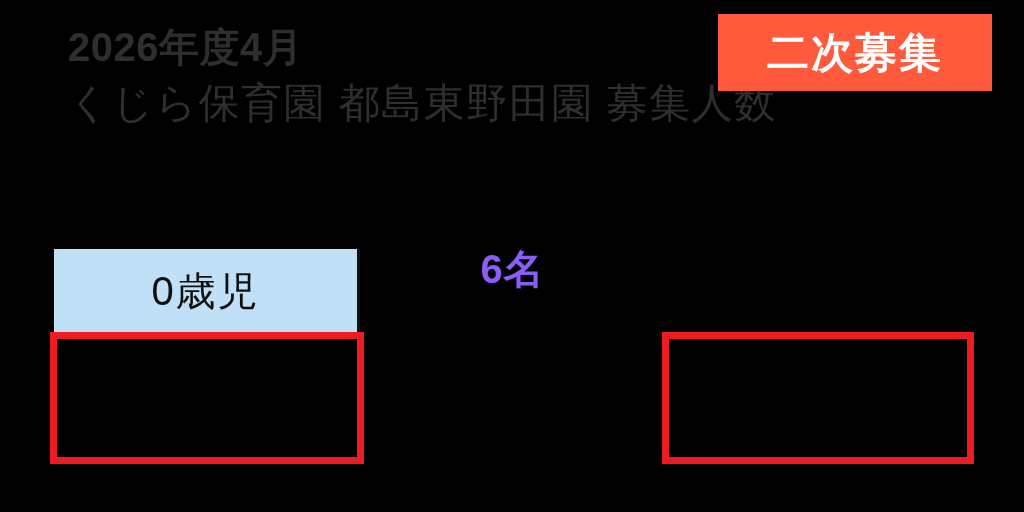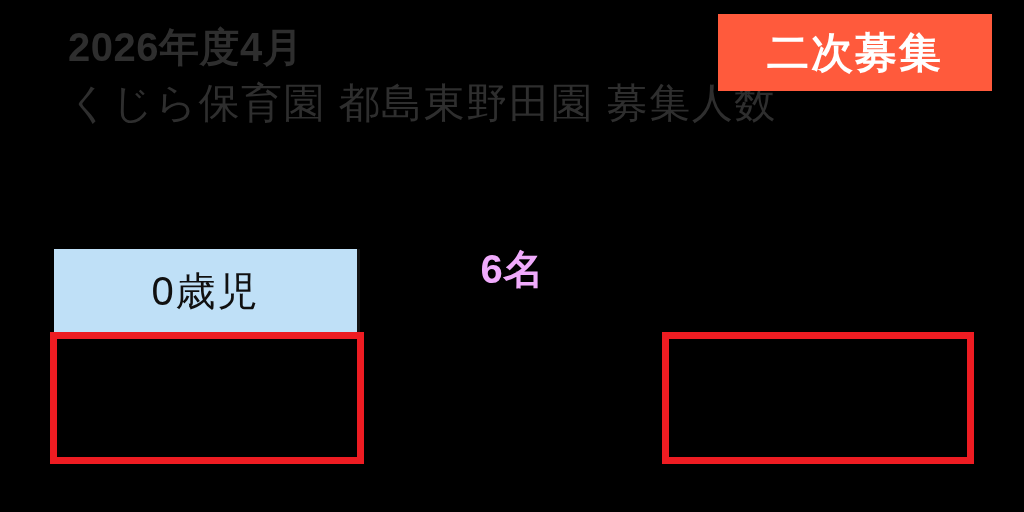--- a/index.html
+++ b/index.html
@@ -126,21 +126,21 @@
   .body-cell {
     background: #000000;
     display: flex;
     align-items: center;
     justify-content: center;
     box-sizing: border-box;
     position: relative;
   }
 
   .body-value {
-    color: #f0abfc;
+    color: #8b5cf6;
     font-size: 40px;
     font-weight: 700;
     letter-spacing: 1px;
     line-height: 1;
     white-space: nowrap;
   }
   .body-value.empty { visibility: hidden; }
 
   
   .highlight {

